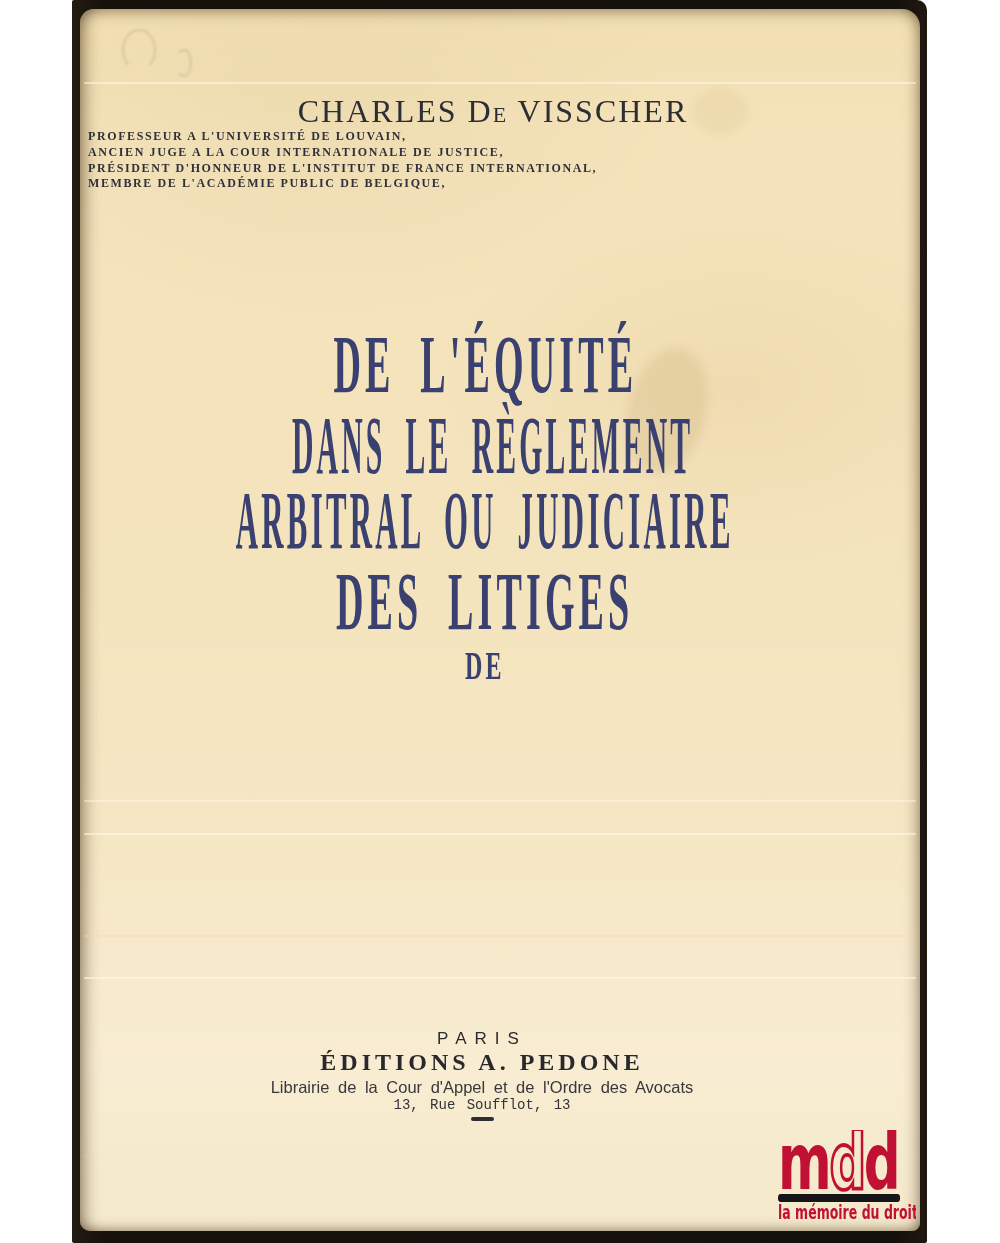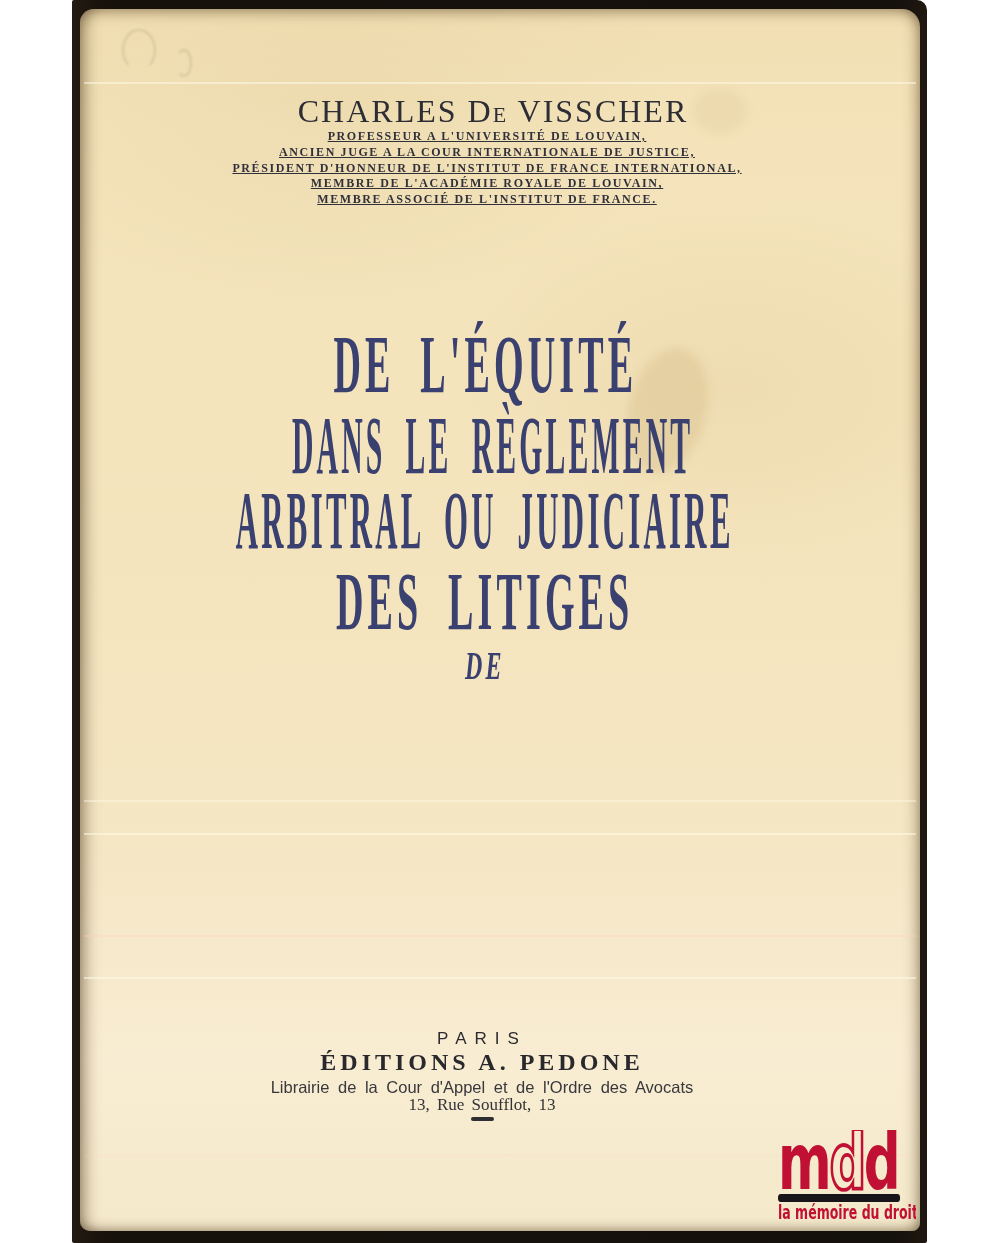--- a/index.html
+++ b/index.html
@@ -41,50 +41,50 @@
   .pencil { position:absolute; border:2px solid rgba(125,110,82,.20); filter:blur(1px);
             border-radius:50%; pointer-events:none; }
   .p1 { left:42px; top:20px; width:34px; height:42px; border-bottom-color:transparent; }
   .p2 { left:96px; top:40px; width:16px; height:28px; border-left-color:transparent; }
 
   
   .author-name { position:absolute; left:16px; right:30px; top:80px; height:44px;
                  display:flex; justify-content:center; align-items:center;
                  font-family:"Liberation Serif",serif; font-variant:small-caps;
                  font-size:32px; letter-spacing:2px; color:#2d2d35; white-space:nowrap; }
-  .credentials { position:absolute; left:8px; right:34px; top:120px; text-align:center;
+  .credentials { position:absolute; left:8px; right:34px; top:120px; text-align:left;
                  font-family:"Liberation Serif",serif; font-weight:bold;
                  font-size:12px; line-height:15.8px; letter-spacing:1.6px;
-                 color:#30303a; white-space:nowrap;text-decoration:underline; }
+                 color:#30303a; white-space:nowrap; }
 
   
   .title-line { position:absolute; left:0; right:30px; height:90px;
                 display:flex; justify-content:center; align-items:center;
                 color:#3a4170; font-family:"Liberation Serif",serif; font-weight:bold;
                 white-space:nowrap; }
   .title-line span { display:inline-block; letter-spacing:6px; word-spacing:18px; font-size:56px; }
   .t1 { top:310px; } .t1 span { transform:scale(0.68,1.48); }
   .t2 { top:391px;margin-left:16px; } .t2 span { transform:scale(0.53,1.48); }
   .t3 { top:466px; } .t3 span { transform:scale(0.55,1.48); }
   .t4 { top:547px;text-align:center; } .t4 span { transform:scale(0.68,1.48); }
-  .t5 { top:612px;font-style:italic; } .t5 span { font-size:30px; letter-spacing:4px; transform:scale(0.80,1.35); }
+  .t5 { top:612px; } .t5 span { font-size:30px; letter-spacing:4px; transform:scale(0.80,1.35); }
   .t6 { top:677px; } .t6 span { transform:scale(0.56,1.50); }
 
   
   .imprint-line { position:absolute; left:0; right:36px; height:26px;
                   display:flex; justify-content:center; align-items:center;
                   white-space:nowrap; color:#2b2b30; }
   .city { top:1017px; font-family:"Liberation Sans",sans-serif;
           font-size:17px; letter-spacing:8px; }
   .publisher { top:1040px; font-family:"Liberation Serif",serif; font-weight:bold;
                font-size:24px; letter-spacing:4px; color:#28282d; }
   .bookshop { top:1065px; font-family:"Liberation Sans",sans-serif;
               font-size:16.5px; word-spacing:4px; color:#38383d; }
-  .address { top:1083px; font-family:Liberation Serif, serif;
-             font-size:17px; word-spacing:3px; color:#333338;text-align:center; }
+  .address { top:1083px; font-family:Liberation Mono, monospace;
+             font-size:14px; word-spacing:3px; color:#333338;text-align:center; }
   .rule-wrap { top:1105px; height:10px; }
   .imprint-rule { width:23px; height:3.5px; background:#2e2e33; border-radius:2px; }
 
   
   .mdd { position:absolute; left:696px; top:1121px; }
 </style>
 </head>
 <body>
 
 <div class="page">
@@ -103,22 +103,21 @@
     <div class="stain s2"></div>
     <div class="pencil p1"></div>
     <div class="pencil p2"></div>
 
     <div class="author-name">CHARLES De VISSCHER</div>
 
     <div class="credentials">
       <div>PROFESSEUR A L'UNIVERSITÉ DE LOUVAIN,</div>
       <div>ANCIEN JUGE A LA COUR INTERNATIONALE DE JUSTICE,</div>
       <div>PRÉSIDENT D'HONNEUR DE L'INSTITUT DE FRANCE INTERNATIONAL,</div>
-      <div>MEMBRE DE L'ACADÉMIE ROYALE DE LOUVAIN,</div>
-      <div>MEMBRE ASSOCIÉ DE L'INSTITUT DE FRANCE.</div>
+      <div>MEMBRE DE L'ACADÉMIE PUBLIC DE BELGIQUE,</div>
     </div>
 
     <div class="title-line t1">
       <span>DE L'ÉQUITÉ</span>
         </div>
     <div class="title-line t2">
       <span>DANS LE RÈGLEMENT</span>
         </div>
     <div class="title-line t3">
       <span>ARBITRAL OU JUDICIAIRE</span>

